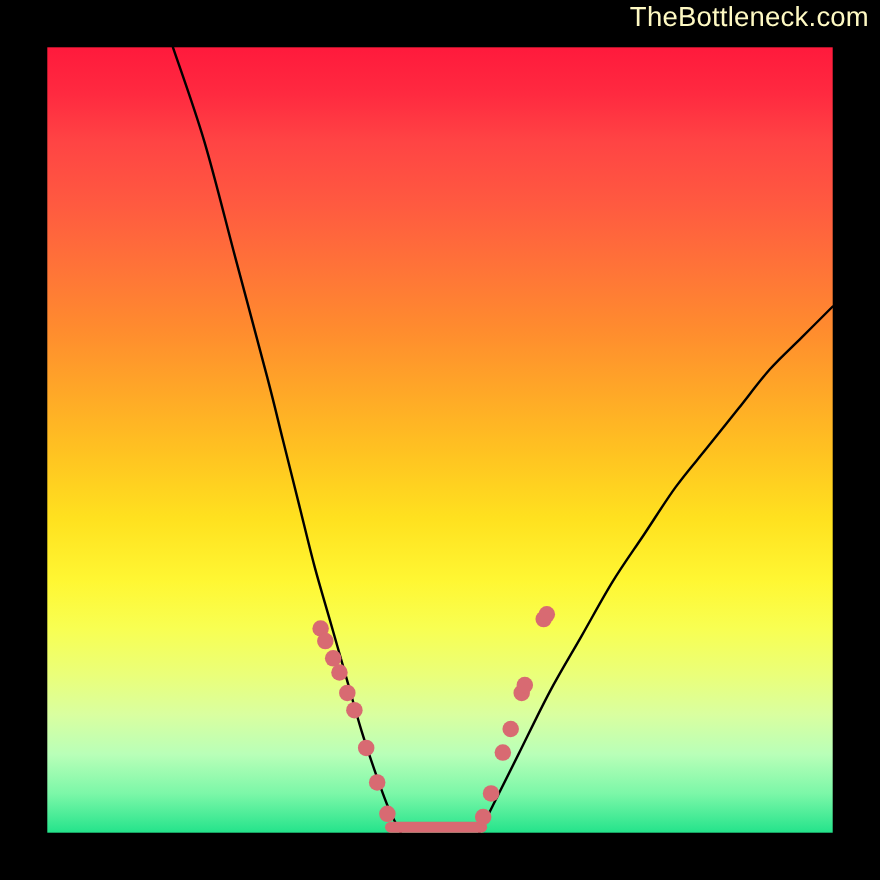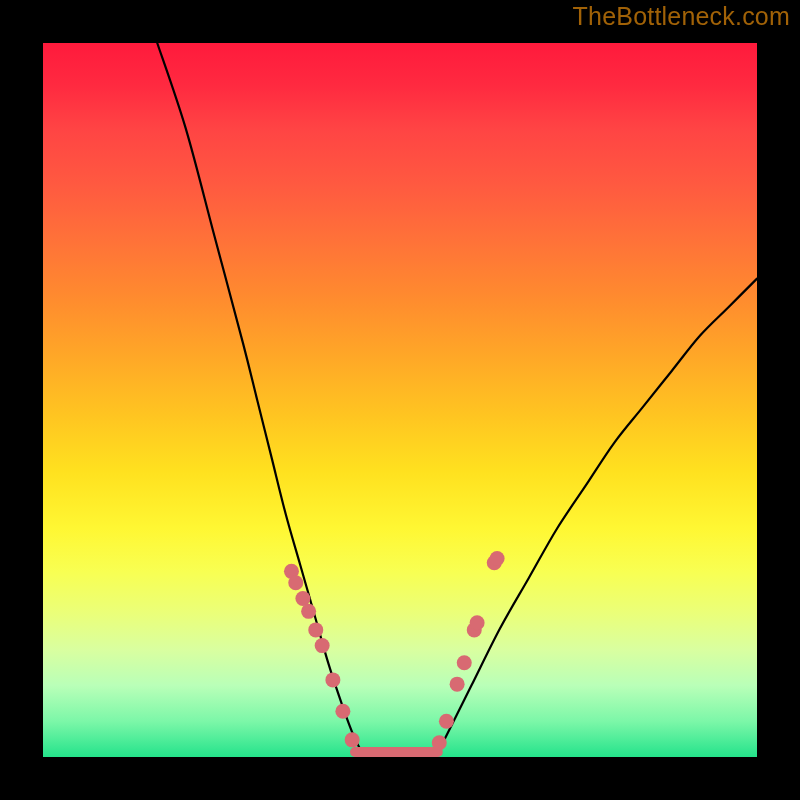--- a/index.html
+++ b/index.html
@@ -40,21 +40,21 @@
       #d9ffa0 85%,
       #b9ffb8 90%,
       #7cf7a8 95%,
       #24e38b 100%
     );
   }
   .watermark {
     position: absolute;
     top: 2px;
     right: 10px;
-    color: #a16207;
+    color: #fef9c3;
     font-size: 25px;
     font-weight: 400;
     letter-spacing: 0.2px;
     user-select: none;
   }
   svg.curves {
     position: absolute;
     left: 0;
     top: 0;
     width: 714px;

